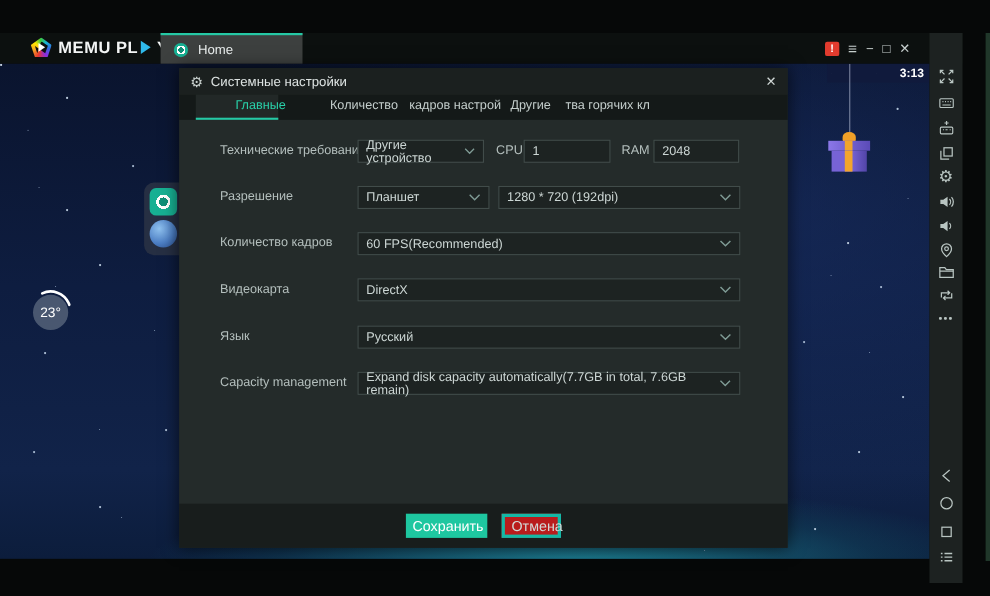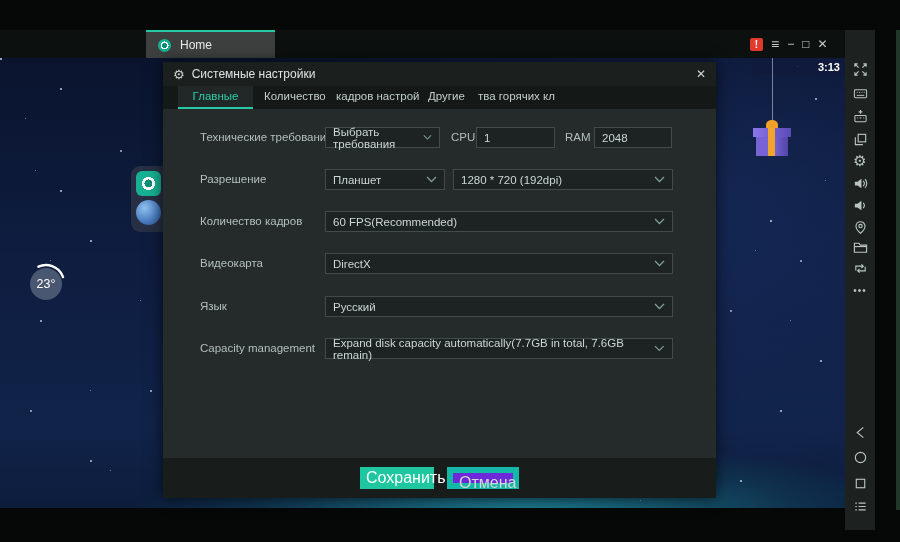--- a/index.html
+++ b/index.html
@@ -72,43 +72,54 @@
   .more-glyph{font-size:10px;letter-spacing:1px;color:#b9c5c2;}
   .edge{position:absolute;right:0;top:30px;width:4px;height:480px;background:#20372a;}
   
   .dialog{position:absolute;left:163px;top:62px;width:553px;height:436px;background:#242b2a;
           box-shadow:0 0 14px rgba(0,0,0,.65);}
   .dlg-header{height:24px;background:#1b201f;display:flex;align-items:center;padding:0 10px;gap:7px;}
   .dlg-gear{color:#c9d1cf;font-size:13px;line-height:13px;}
   .dlg-title{color:#dde3e2;font-size:12px;}
   .dlg-close{margin-left:auto;color:#cfd6d4;font-size:12px;cursor:pointer;}
   .dlg-tabs{position:relative;height:23px;background:#141918;}
-  .tab{position:absolute;top:0;height:23px;font-size:11.5px;color:#c3cdcb;cursor:pointer;}
+  .tab{position:absolute;top:0;height:23px;font-size:11.5px;color:#c3cdcb;cursor:pointer;padding-left:36px;}
   .tab span{position:relative;top:4px;}
   .tab.active{left:15px;width:75px;background:#222827;border-bottom:2px solid #25c9a5;
               box-sizing:border-box;color:#29cfa8;text-align:center;}
   .dlg-body{position:absolute;top:47px;left:0;right:0;bottom:40px;background:#242b2a;}
   .row{position:absolute;left:0;right:0;height:21px;}
   .lbl{position:absolute;left:37px;top:4px;font-size:11.5px;color:#b4bfbd;}
   .minlbl{position:absolute;top:4px;font-size:11.5px;color:#b4bfbd;}
   .dd{position:absolute;height:21px;background:#1d2322;border:1px solid #414c4a;box-sizing:border-box;
       color:#ccd6d4;font-size:11.5px;display:flex;align-items:center;justify-content:space-between;
       padding:0 7px;cursor:pointer;}
   .txt{position:absolute;height:21px;background:#1d2322;border:1px solid #414c4a;box-sizing:border-box;
        color:#ccd6d4;font-size:11.5px;padding:0 7px;font-family:inherit;outline:none;}
   .dlg-footer{position:absolute;left:0;right:0;bottom:0;height:40px;background:#181d1c;
               display:flex;align-items:center;justify-content:center;gap:13px;}
-  .btn{height:22px;font-size:16px;cursor:pointer;font-family:inherit;}
+  .btn{height:22px;font-size:13px;cursor:pointer;font-family:inherit;}
   .btn-save{width:74px;background:#1ec7a0;color:#fff;border:none;}
-  .btn-cancel{width:72px;background:#6d28d9;border:6px solid #14b8a6;color:#d2dad8;}
+  .btn-cancel{width:54px;background:#b91c1c;border:3px solid #14b8a6;color:#d2dad8;}
 </style>
 </head>
 <body>
 
 <div class="toolbar">
+  <div class="logo">
+    <span class="pent">
+        <i></i>
+        <b></b>
+      </span>
+    <span class="logo-text">
+        <span>MEMU PL</span>
+        <span class="play-tri"></span>
+        <span>Y</span>
+      </span>
+  </div>
   <div class="home-tab">
     <span class="home-ic"></span>
     <span class="home-lbl">Home</span>
   </div>
   <div class="win-controls">
     <span class="badge">!</span>
     <span class="wc menu">≡</span>
     <span class="wc">−</span>
     <span class="wc">□</span>
     <span class="wc">✕</span>
@@ -251,21 +262,21 @@
     <div class="tab" style="left:173px"><span>кадров настрой</span></div>
     <div class="tab" style="left:265px"><span>Другие</span></div>
     <div class="tab" style="left:315px"><span>тва горячих кл</span></div>
   </div>
 
   <div class="dlg-body">
 
     <div class="row" style="top:18px">
       <span class="lbl">Технические требования</span>
       <div class="dd" style="left:162px;width:115px">
-        <span>Выбрать требования</span>
+        <span>Другие устройство</span>
         <svg width="11" height="7" viewBox="0 0 11 7">
             <path d="M1 1l4.5 4.5L10 1" fill="none" stroke="#7f9b95" stroke-width="1.3"></path>
           </svg>
       </div>
       <span class="minlbl" style="left:288px">CPU</span>
       <input class="txt" style="left: 313px; width: 79px;" value="1">
       <span class="minlbl" style="left:402px">RAM</span>
       <input class="txt" style="left: 431px; width: 78px;" value="2048">
     </div>
 

